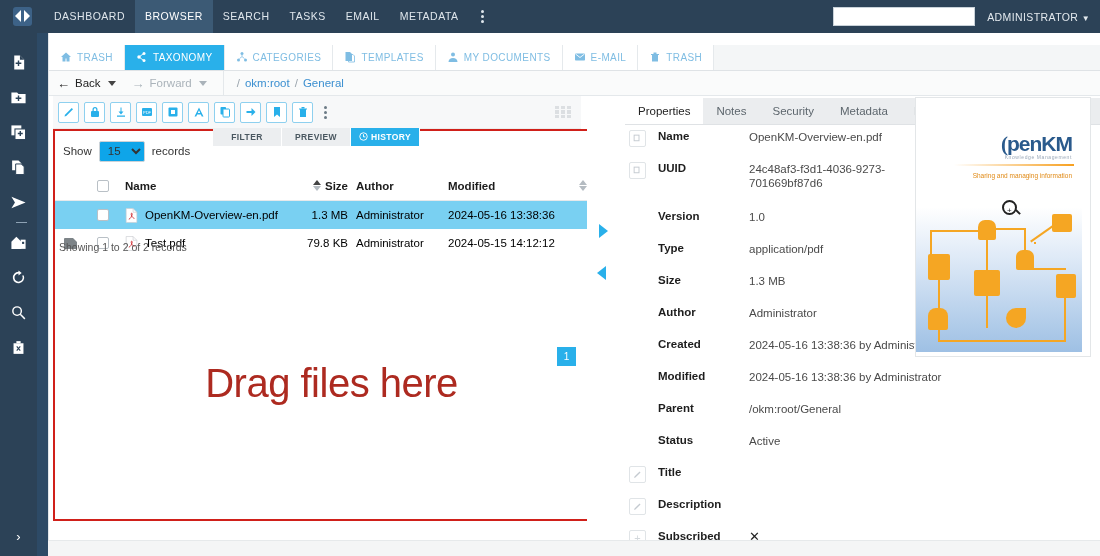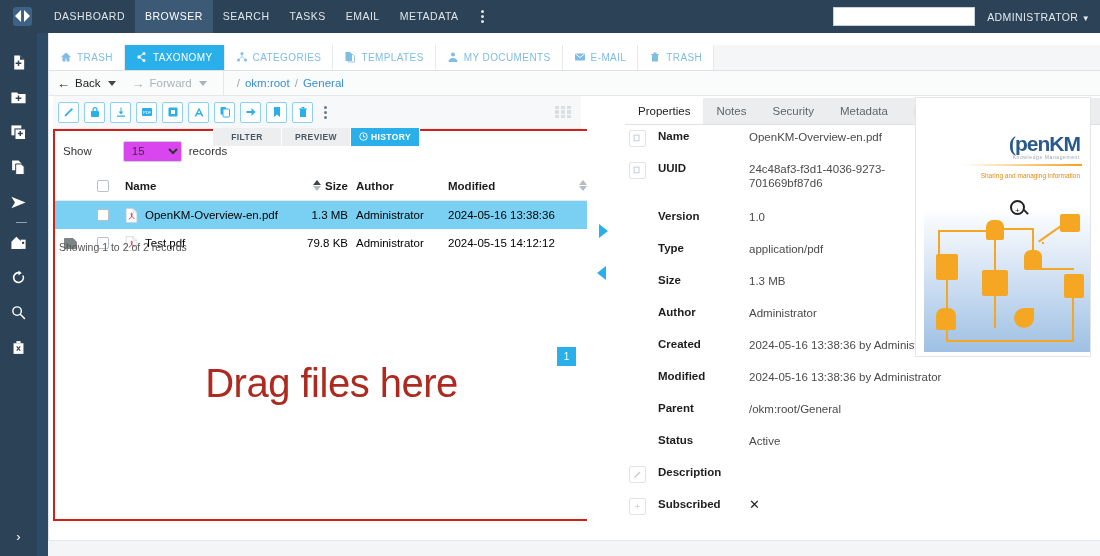--- a/index.html
+++ b/index.html
@@ -149,22 +149,22 @@
   .minitab.active { background: #29b0ea; color: #fff; }
   .minitab svg { width: 9px; height: 9px; fill: currentColor; }
 
   
   #listctl {
     position: absolute; left: 0; top: 0; width: 541px; height: 40px;
     display: flex; align-items: center; padding: 0 8px;
   }
   #showlbl { font-size: 11.5px; color: #333; margin-right: 7px; }
   #pagesel {
-    width: 59px; height: 21px; font-size: 11.5px; font-family: "Liberation Sans", sans-serif;
-    border: 1px solid #ccd2d7; border-radius: 2px; background: #d946ef; color: #333; padding-left: 4px; margin-left: 24px;
+    width: 46px; height: 21px; font-size: 11.5px; font-family: "Liberation Sans", sans-serif;
+    border: 1px solid #ccd2d7; border-radius: 2px; background: #0ea5e9; color: #333; padding-left: 4px;
   }
   #recordslbl { font-size: 11.5px; color: #333; margin-left: 7px; }
   #filterinput {
     margin-left: auto; width: 132px; height: 24px; border: 1px solid #d3d8dc; border-radius: 2px;
     font-size: 11px; color: #333; padding: 0 7px; font-family: "Liberation Sans", sans-serif;
     background: #fff;
   }
   #filterinput::placeholder { color: #9aa2a9; }
 
   
@@ -228,21 +228,21 @@
   .prow-btn .plus { color: #d3d8dc; font-size: 11px; line-height: 1; }
   .plabel { width: 103px; padding-left: 12px; font-size: 11.5px; font-weight: bold; color: #1d1d1d; padding-top: 5px; }
   .pvalue { flex: 1; font-size: 11.5px; color: #4a4a4a; padding-top: 5px; padding-right: 8px; line-height: 14px; }
   .pvalue.x { font-size: 13px; color: #222; }
 
   
   #thumbwrap {
     position: absolute; right: 10px; top: 1px; width: 176px; height: 260px;
     border: 1px solid #e3e6e8; background: #fff; overflow: hidden;
   }
-  #thumb { position: absolute; left: 8px; top: 4px; width: 166px; height: 250px;
+  #thumb { position: absolute; left: 0; top: 4px; width: 166px; height: 250px;
            background: linear-gradient(#ffffff 0%, #ffffff 42%, #dfeaf7 62%, #9ec0e4 100%); overflow: hidden;}
   #thumb-logo { position: absolute; right: 10px; top: 30px; font-size: 21px; font-weight: bold;
                 color: #2a5a8c; letter-spacing: -1px; }
   #thumb-sub { position: absolute; right: 10px; top: 52px; font-size: 5px; color: #9aa8b8; letter-spacing: .6px;}
   #thumb-rule { position: absolute; right: 8px; top: 62px; width: 120px; height: 2px;
                 background: linear-gradient(to right,#ffffff,#f7a01f); }
   #thumb-tag { position: absolute; right: 10px; top: 70px; font-size: 6.5px; color: #e08a16; }
   .tn-sh { position: absolute; background: #f5a623; border-radius: 2px; }
   .tn-line { position: absolute; background: #f5a623; }
   #thumb-zoom { position: absolute; left: 86px; top: 98px; width: 15px; height: 15px;
@@ -682,20 +682,29 @@
           <div class="plabel">Parent</div>
           <div class="pvalue">/okm:root/General</div>
         </div>
 
         <div class="prow">
           <div class="prow-btn blank"></div>
           <div class="plabel">Status</div>
           <div class="pvalue">Active</div>
         </div>
 
+        <div class="prow">
+          <div class="prow-btn">
+              <svg viewBox="0 0 24 24">
+                <path d="M3 21l3.5-1L20 6.5 17.5 4 4 17.5z"></path>
+              </svg>
+            </div>
+          <div class="plabel">Title</div>
+          <div class="pvalue"></div>
+        </div>
 
         <div class="prow">
           <div class="prow-btn">
               <svg viewBox="0 0 24 24">
                 <path d="M3 21l3.5-1L20 6.5 17.5 4 4 17.5z"></path>
               </svg>
             </div>
           <div class="plabel">Description</div>
           <div class="pvalue"></div>
         </div>

